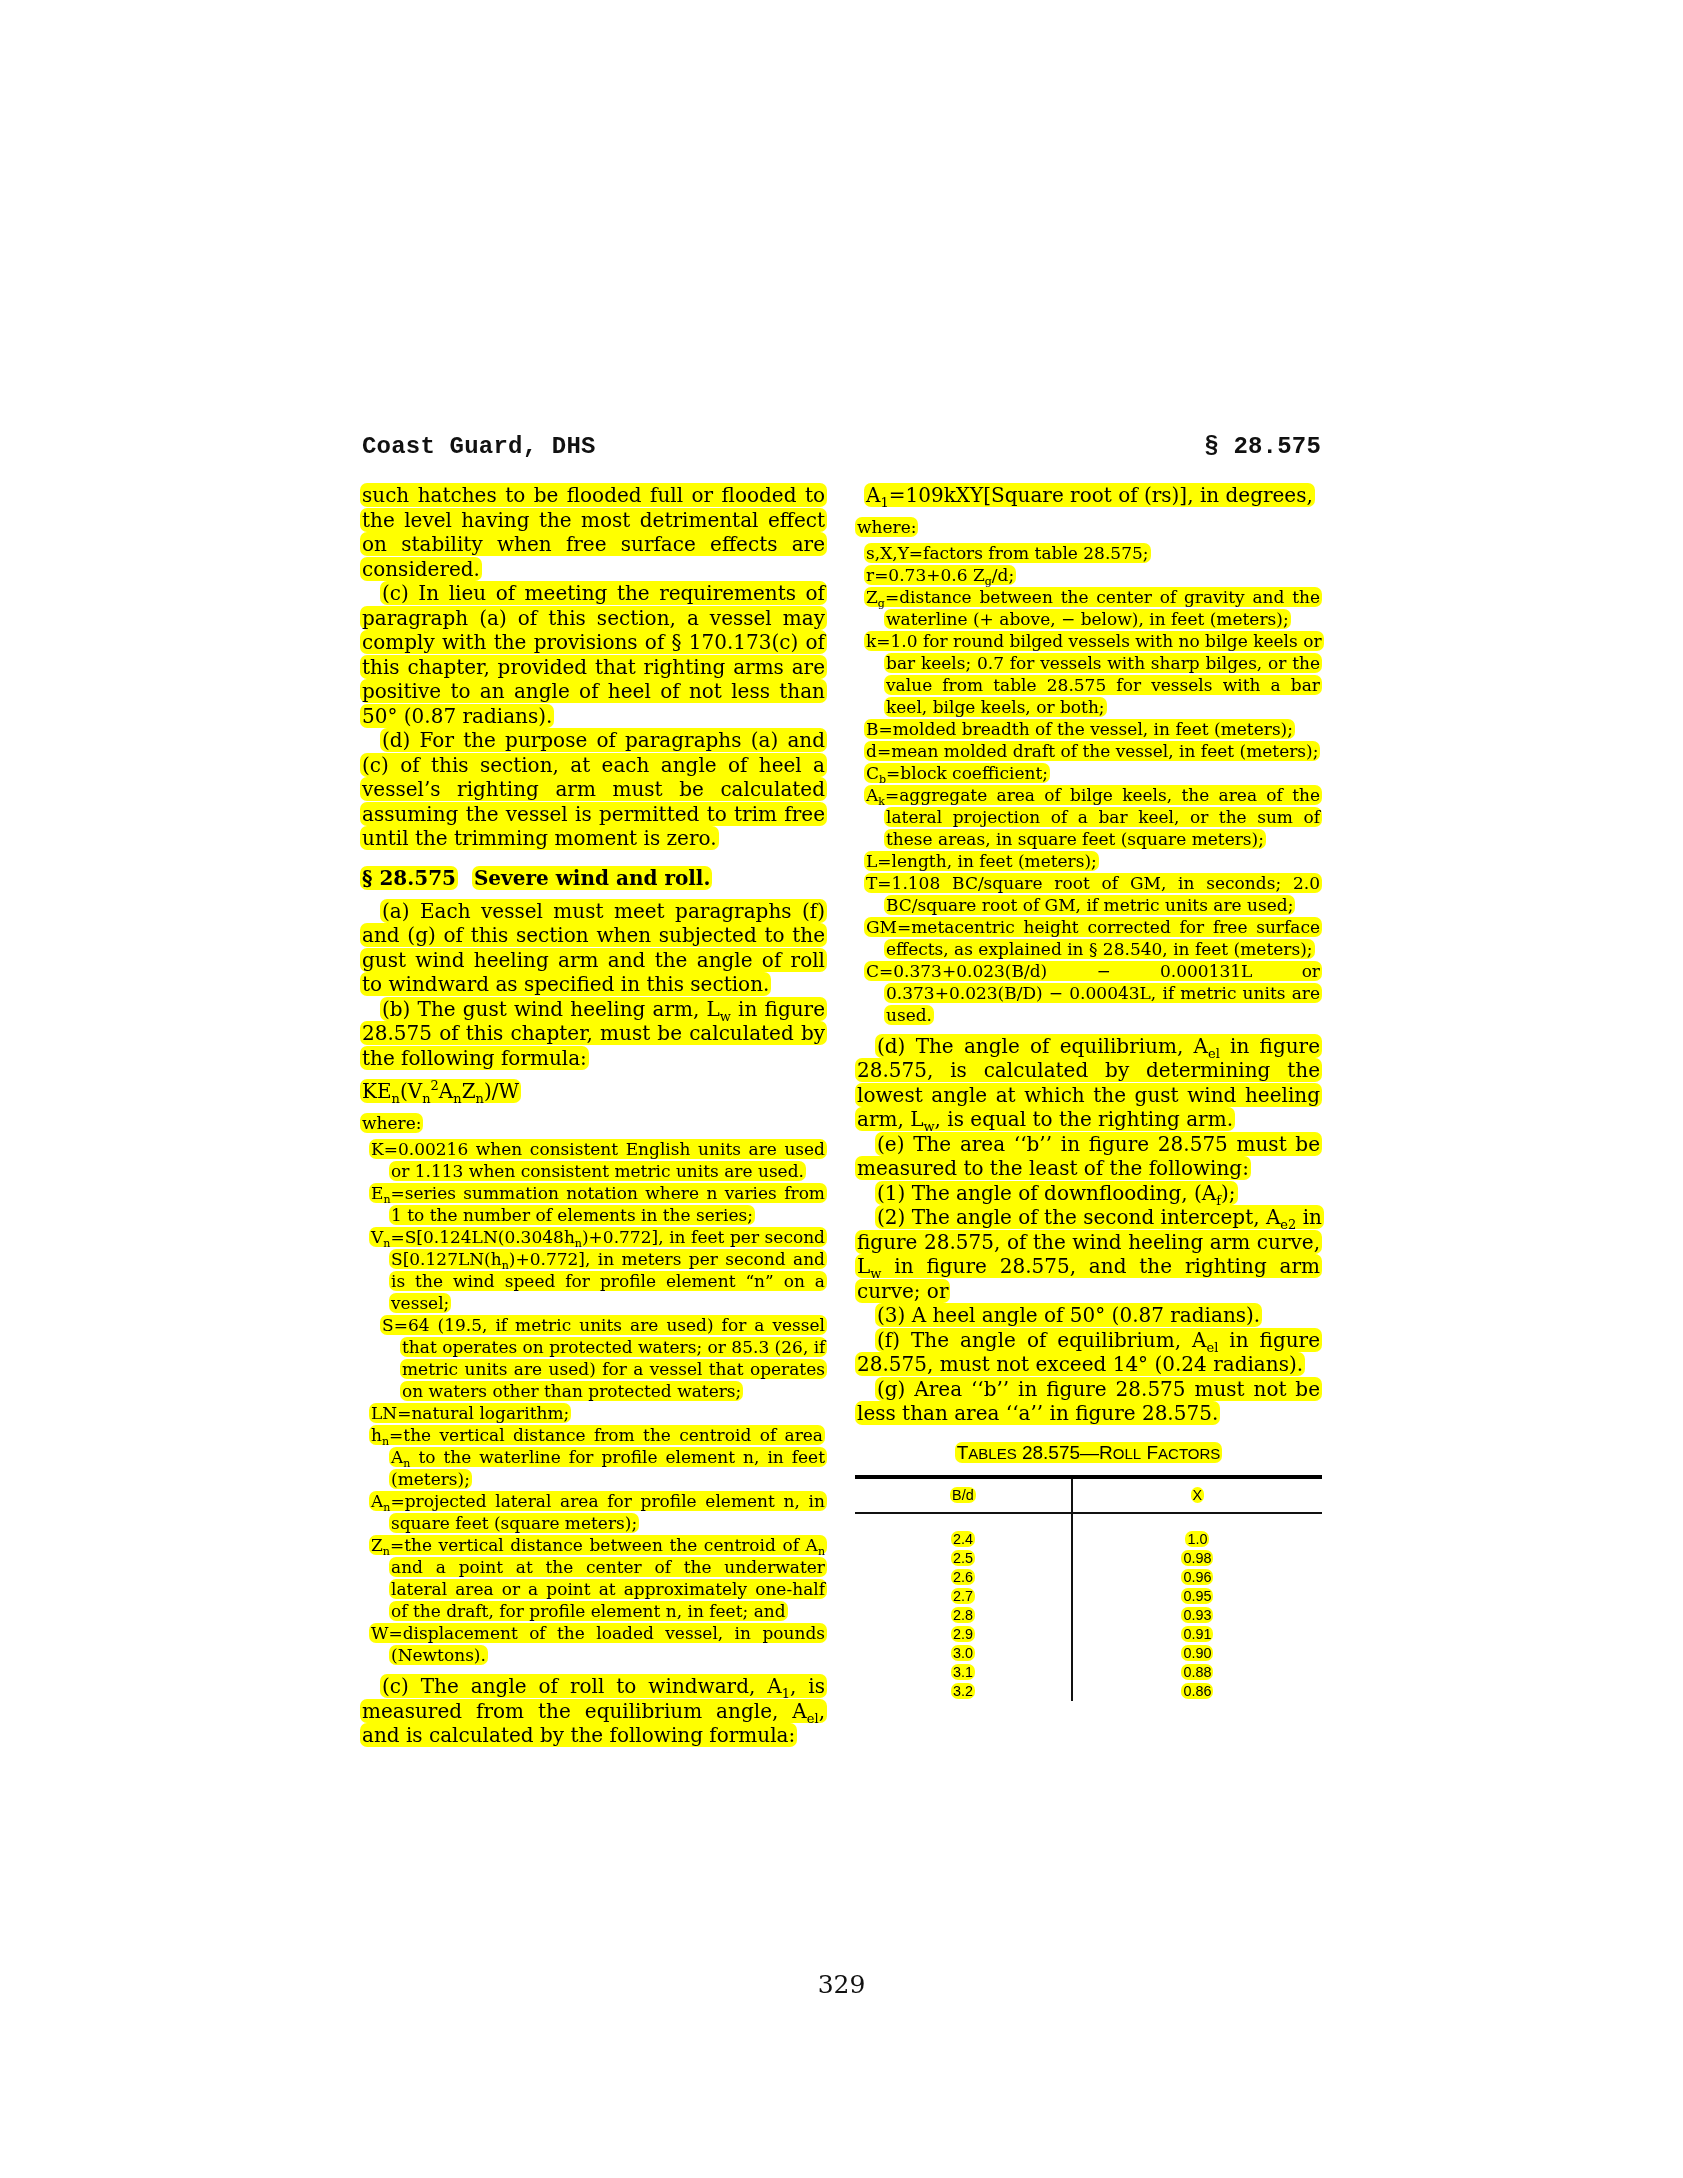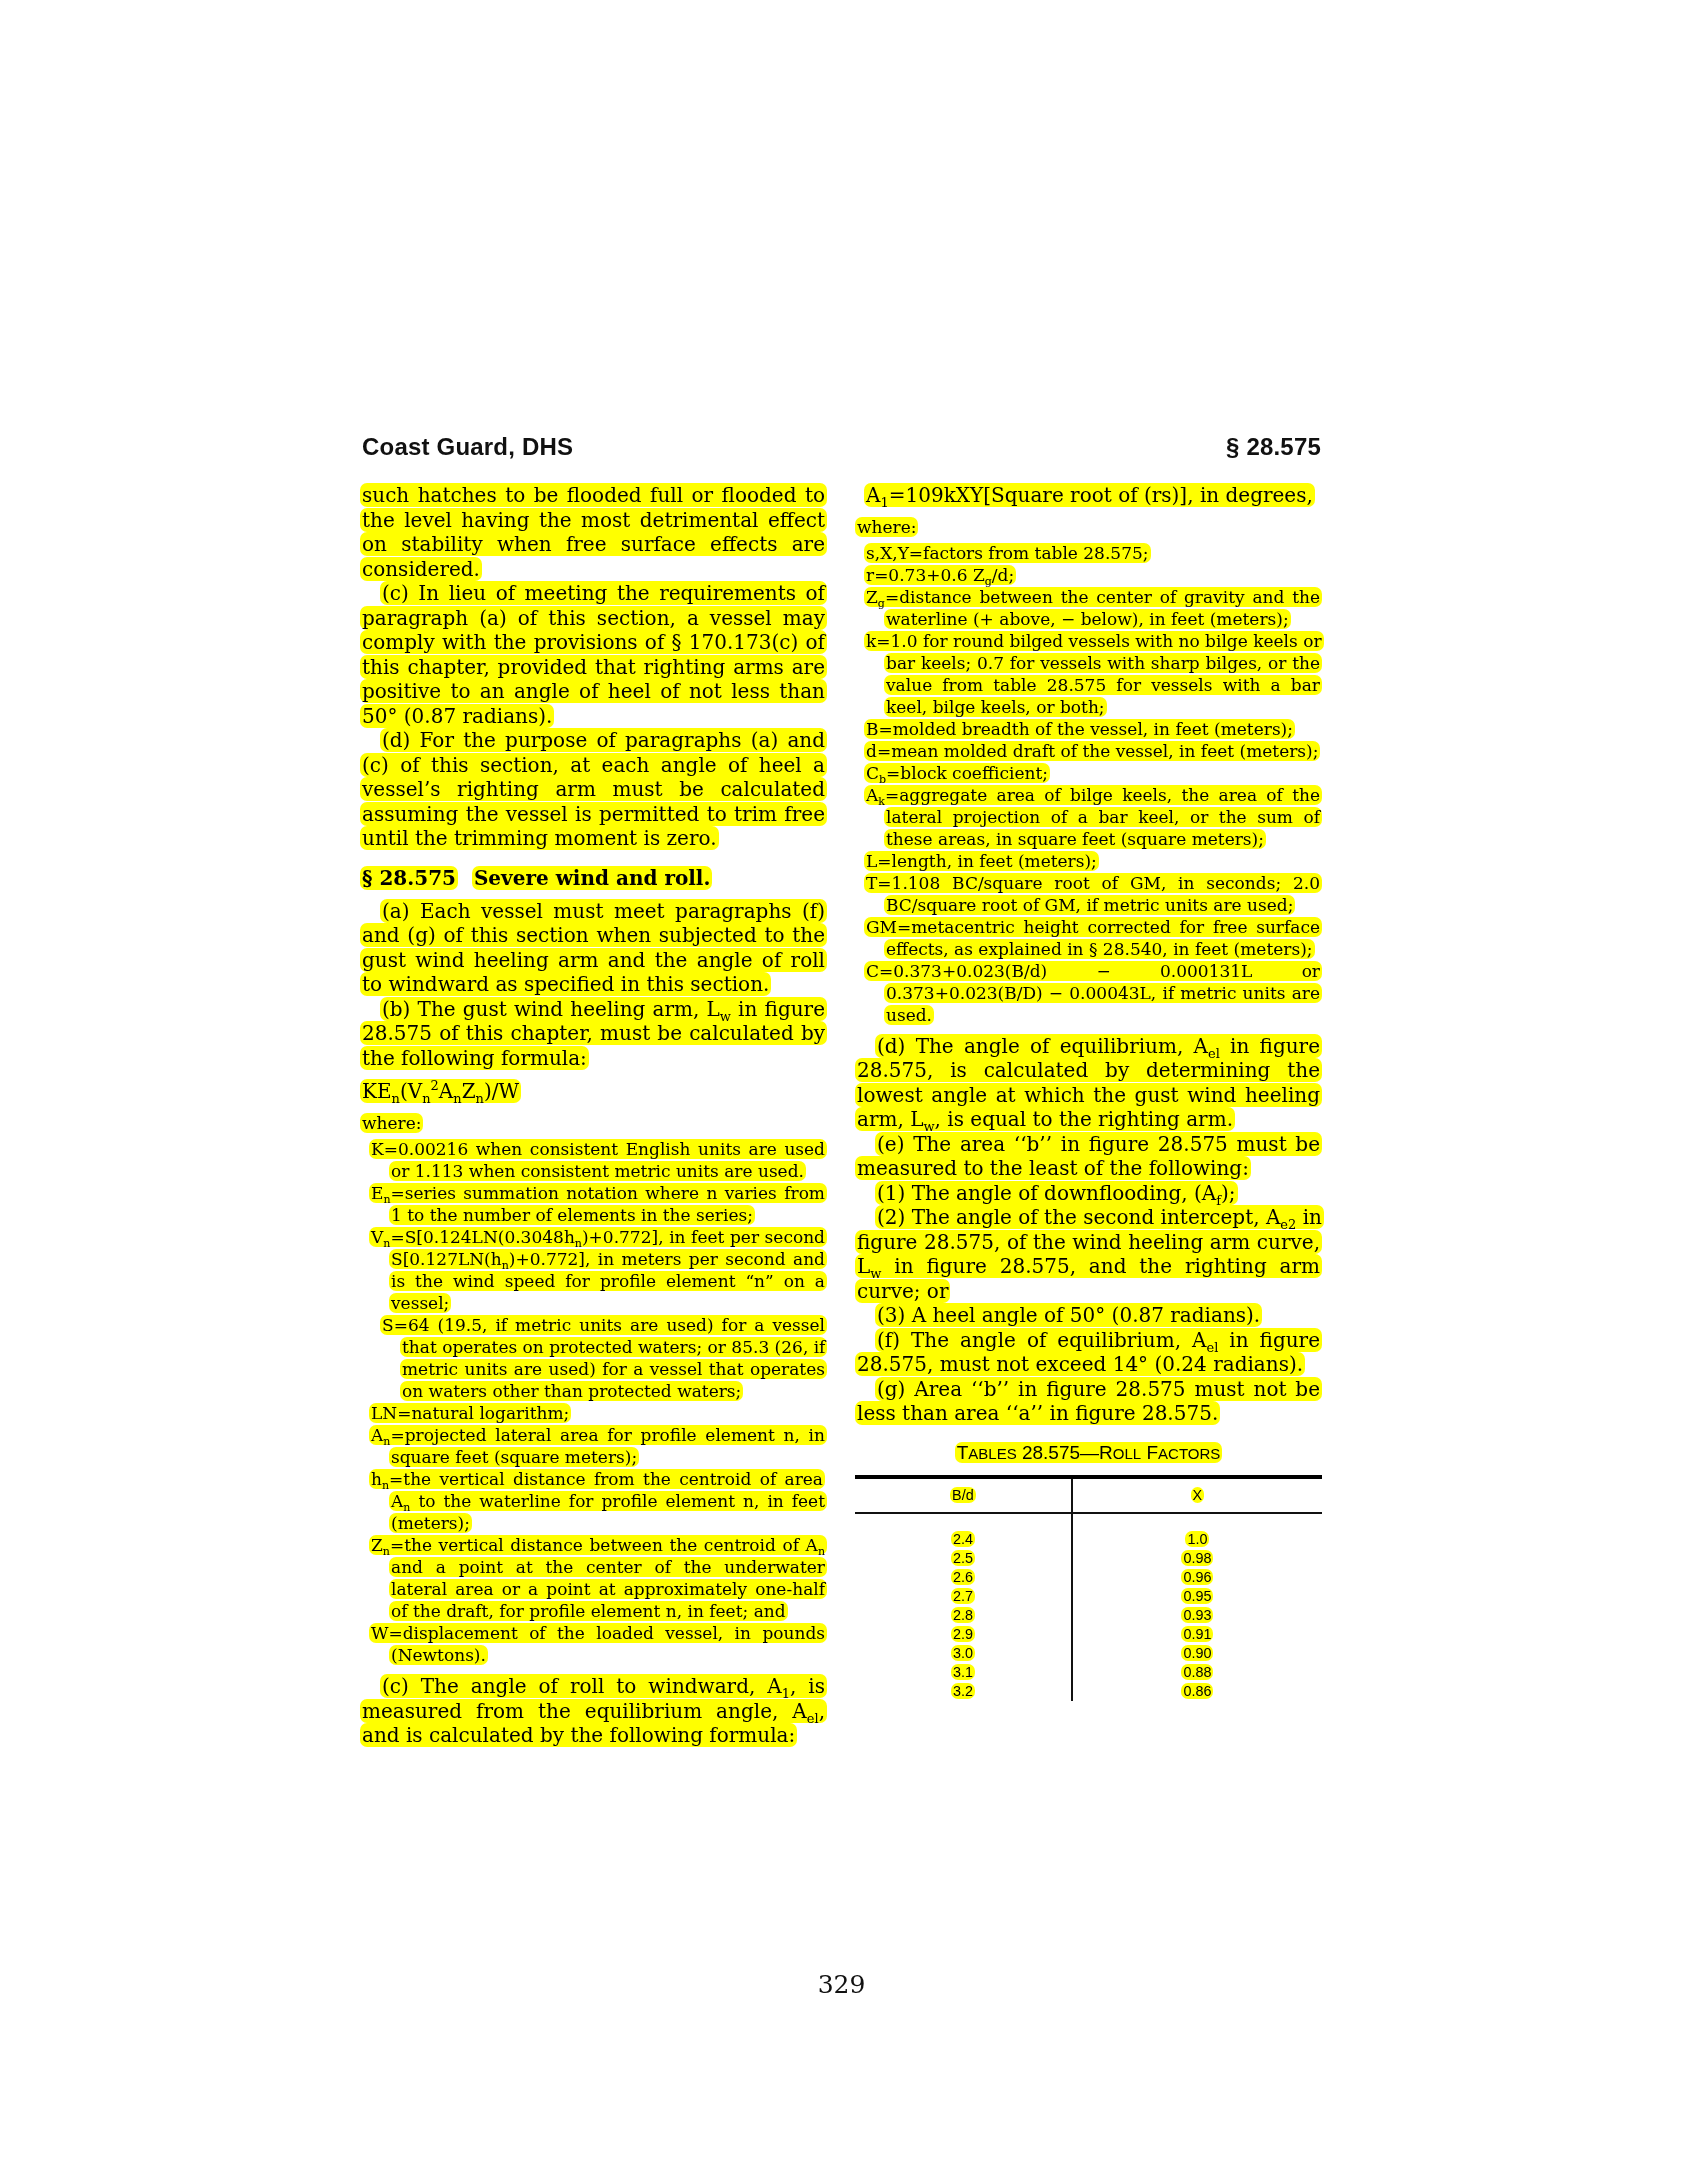--- a/index.html
+++ b/index.html
@@ -1,18 +1,18 @@
 <!DOCTYPE html>
 <html><head>
 <meta charset="utf-8">
 <style>
   html, body { margin: 0; padding: 0; background: #ffffff; }
   body { width: 1683px; height: 2178px; position: relative; overflow: hidden; }
   .hl { background: #ffff00; border-radius: 7px; padding: 0 2px; box-decoration-break: clone; -webkit-box-decoration-break: clone; }
-  .running-head { position: absolute; top: 433px; font-family: Liberation Sans, sans-serif; font-weight: bold; font-size: 24px; color: #111; letter-spacing: 0.2px; }
+  .running-head { position: absolute; top: 433px; font-family: Liberation Mono, monospace; font-weight: bold; font-size: 24px; color: #111; letter-spacing: 0.2px; }
   .rh-left { left: 362px; }
   .rh-right { right: 362px; text-align: right; }
   .col { position: absolute; top: 483px; width: 467px; font-family: "DejaVu Serif", "Liberation Serif", serif; color: #000; }
   .col-left { left: 360px; }
   .col-right { left: 855px; }
   .p { font-size: 20px; line-height: 24.5px; text-align: justify; margin: 0; }
   .indent { text-indent: 20px; }
   .gap { height: 14px; }
   .gap-s { height: 8px; }
   .section-head { font-size: 20px; line-height: 26px; font-weight: bold; margin: 0; }
@@ -48,22 +48,22 @@
   <div class="gap-s"></div>
   <p class="formula"><span class="hl"><span>KE</span><sub>n</sub><span>(V</span><sub>n</sub><sup>2</sup><span>A</span><sub>n</sub><span>Z</span><sub>n</sub><span>)/W</span></span></p>
   <div class="gap-s"></div>
   <p class="where"><span class="hl">where:</span></p>
   <div style="height:4px"></div>
   <p class="def"><span class="hl">K=0.00216 when consistent English units are used or 1.113 when consistent metric units are used.</span></p>
   <p class="def"><span class="hl"><span>E</span><sub>n</sub><span>=series summation notation where n varies from 1 to the number of elements in the series;</span></span></p>
   <p class="def"><span class="hl"><span>V</span><sub>n</sub><span>=S[0.124LN(0.3048h</span><sub>n</sub><span>)+0.772], in feet per second S[0.127LN(h</span><sub>n</sub><span>)+0.772], in meters per second and is the wind speed for profile element “n” on a vessel;</span></span></p>
   <p class="def sub"><span class="hl">S=64 (19.5, if metric units are used) for a vessel that operates on protected waters; or 85.3 (26, if metric units are used) for a vessel that operates on waters other than protected waters;</span></p>
   <p class="def"><span class="hl">LN=natural logarithm;</span></p>
+  <p class="def"><span class="hl"><span>h</span><sub>n</sub><span>=the vertical distance from the centroid of area A</span><sub>n</sub><span> to the waterline for profile element n, in feet (meters);</span></span></p>
   <p class="def"><span class="hl"><span>A</span><sub>n</sub><span>=projected lateral area for profile element n, in square feet (square meters);</span></span></p>
-  <p class="def"><span class="hl"><span>h</span><sub>n</sub><span>=the vertical distance from the centroid of area A</span><sub>n</sub><span> to the waterline for profile element n, in feet (meters);</span></span></p>
   <p class="def"><span class="hl"><span>Z</span><sub>n</sub><span>=the vertical distance between the centroid of A</span><sub>n</sub><span> and a point at the center of the underwater lateral area or a point at approximately one-half of the draft, for profile element n, in feet; and</span></span></p>
   <p class="def"><span class="hl">W=displacement of the loaded vessel, in pounds (Newtons).</span></p>
   <div class="gap-s"></div>
   <p class="p indent"><span class="hl"><span>(c) The angle of roll to windward, A</span><sub>1</sub><span>, is measured from the equilibrium angle, A</span><sub>el</sub><span>, and is calculated by the following formula:</span></span></p>
 </div>
 
 <div class="col col-right">
   <p class="def" style="font-size:20px; line-height:24.5px;"><span class="hl"><span>A</span><sub>1</sub><span>=109kXY[Square root of (rs)], in degrees,</span></span></p>
   <div class="gap-s"></div>
   <p class="where"><span class="hl">where:</span></p>

